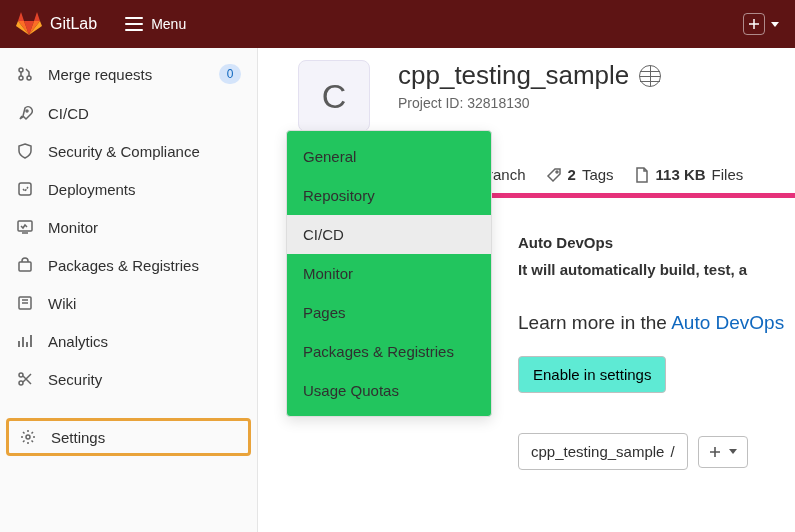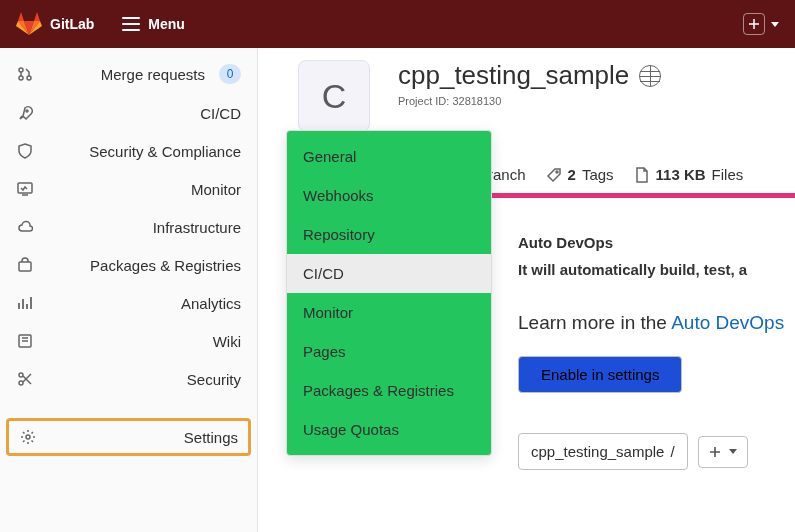--- a/index.html
+++ b/index.html
@@ -1,52 +1,52 @@
 <!DOCTYPE html>
 <html><head>
 <meta charset="utf-8">
 <style>
   * { box-sizing: border-box; margin: 0; padding: 0; }
   body { font-family: -apple-system, BlinkMacSystemFont, "Segoe UI", Helvetica, Arial, sans-serif; font-size: 14px; color: #303030; width: 795px; height: 532px; overflow: hidden; background: #fff; }
   .topbar { height: 48px; background: #5e1414; color: #fff; display: flex; align-items: center; padding: 0 16px; }
   .logo-wrap { display: flex; align-items: center; gap: 8px; }
-  .brand { font-size: 14px; font-weight: 700; color: #fff; }
+  .brand { font-size: 16px; font-weight: 400; color: #fff; }
   .menu-wrap { display: flex; align-items: center; gap: 8px; margin-left: 28px; color: #fff; }
   .hamburger { width: 18px; height: 14px; display: flex; flex-direction: column; justify-content: space-between; }
   .hamburger span { height: 2px; background: #fff; border-radius: 1px; }
-  .menu-text { font-weight: 700; }
+  .menu-text { font-weight: 400; }
   .topbar-right { margin-left: auto; display: flex; align-items: center; gap: 6px; }
   .plus-btn { width: 22px; height: 22px; border: 1px solid rgba(255,255,255,0.5); border-radius: 4px; display: flex; align-items: center; justify-content: center; color: #fff; font-size: 14px; }
   .chev-down { width: 0; height: 0; border-left: 4px solid transparent; border-right: 4px solid transparent; border-top: 5px solid #fff; }
   .body-wrap { display: flex; height: calc(532px - 48px); }
   .sidebar { width: 258px; background: #fafafa; border-right: 1px solid #e5e5e5; padding-top: 6px; position: relative; }
   .side-item { display: flex; align-items: center; gap: 14px; padding: 10px 16px; color: #303030; cursor: pointer; font-size: 15px; }
   .side-item .icn { width: 18px; height: 18px; display: flex; align-items: center; justify-content: center; color: #666; }
-  .side-item .lbl { flex: 1; text-align: right; }
+  .side-item .lbl { flex: 1; }
   .badge { background: #d4e4fa; color: #1068bf; border-radius: 10px; min-width: 22px; height: 20px; display: flex; align-items: center; justify-content: center; font-size: 12px; padding: 0 6px; }
   .side-item.highlight { border: 3px solid #e9a33a; border-radius: 4px; margin: 20px 6px; padding: 7px 10px; }
   .main { flex: 1; position: relative; padding: 12px 0 0 40px; overflow: hidden; }
   .avatar-tile { width: 72px; height: 72px; border-radius: 8px; background: #f4f3fa; border: 1px solid #e3e0f0; display: flex; align-items: center; justify-content: center; font-size: 34px; color: #5a5a5a; }
   .proj-header { display: flex; gap: 28px; align-items: flex-start; }
   .proj-title-row { display: flex; align-items: center; gap: 10px; }
   .proj-title { font-size: 26px; font-weight: 400; }
   .globe { width: 22px; height: 22px; border: 1.5px solid #666; border-radius: 50%; position: relative; }
   .globe:before { content: ""; position: absolute; left: 50%; top: 0; bottom: 0; width: 1px; background: #666; }
   .globe:after { content: ""; position: absolute; top: 50%; left: 0; right: 0; height: 1px; background: #666; box-shadow: 0 -5px 0 #666, 0 5px 0 #666; }
-  .proj-id { color: #666; font-size: 11px; margin-top: 4px; }
+  .proj-id { color: #666; font-size: 14px; margin-top: 4px; }
   .stats-row { display: flex; gap: 20px; margin-top: 34px; color: #333; font-size: 15px; align-items: center; }
   .stats-row .stat { display: flex; align-items: center; gap: 6px; }
   .stats-row .stat b { font-weight: 700; }
   .divider-bar { height: 5px; background: #e6317a; margin-top: 10px; }
   .devops-box { margin-top: 36px; padding-left: 220px; }
   .devops-title { font-weight: 700; font-size: 15px; }
   .devops-text { margin-top: 10px; font-size: 15px; color: #333; font-weight: bold; }
   .devops-learn { margin-top: 34px; font-size: 19px; }
   .devops-learn a { color: #1068bf; text-decoration: none; }
-  .enable-btn { margin-top: 22px; border: 1px solid #bfbfbf; background: #1d4ed8; border-radius: 4px; padding: 9px 22px; font-size: 15px; cursor: pointer; }
+  .enable-btn { margin-top: 22px; border: 1px solid #bfbfbf; background: #5eead4; border-radius: 4px; padding: 9px 14px; font-size: 15px; cursor: pointer; }
   .breadcrumb-box { margin-top: 40px; padding-left: 220px; display: flex; align-items: center; gap: 10px; }
   .crumb { border: 1px solid #bfbfbf; border-radius: 4px; padding: 9px 12px; font-size: 15px; display: flex; align-items: center; gap: 6px; }
   .crumb.plusdrop { padding: 9px 10px; gap: 8px; }
   .chev-dn-dark { width: 0; height: 0; border-left: 4px solid transparent; border-right: 4px solid transparent; border-top: 5px solid #555; }
   .flyout { position: absolute; top: 130px; left: 286px; width: 206px; background: #22c55e; border: 1px solid #ddd; border-radius: 4px; box-shadow: 0 4px 14px rgba(0,0,0,0.12); padding: 6px 0; z-index: 50; }
   .fly-item { padding: 11px 16px; font-size: 15px; cursor: pointer; }
   .fly-item.sel { background: #ececec; }
   svg { display: block; }
   .tag-icn { transform: rotate(90deg); }
 </style>
@@ -111,59 +111,60 @@
       <span class="icn">
           <svg width="16" height="16" viewBox="0 0 16 16" fill="none" stroke="#666" stroke-width="1.5">
             <path d="M8 1l6 2v5c0 4-6 7-6 7s-6-3-6-7V3z"></path>
           </svg>
         </span>
       <span class="lbl">Security &amp; Compliance</span>
     </div>
     <div class="side-item">
       <span class="icn">
           <svg width="16" height="16" viewBox="0 0 16 16" fill="none" stroke="#666" stroke-width="1.5">
+            <rect x="2" y="2" width="12" height="12" rx="2"></rect>
+            <path d="M6 8l2 2 3-4" stroke-dasharray="2 1"></path>
+          </svg>
+        </span>
+      <span class="lbl">Deployments</span>
+    </div>
+    <div class="side-item">
+      <span class="icn">
+          <svg width="16" height="16" viewBox="0 0 16 16" fill="none" stroke="#666" stroke-width="1.5">
             <rect x="1" y="2" width="14" height="10" rx="1"></rect>
             <path d="M5 14h6M4 7l2 2 2-3 2 2"></path>
           </svg>
         </span>
       <span class="lbl">Monitor</span>
     </div>
     <div class="side-item">
       <span class="icn">
           <svg width="16" height="16" viewBox="0 0 16 16" fill="none" stroke="#666" stroke-width="1.5">
-            <path d="M5 12a3 3 0 010-6 4 4 0 018 1 2.5 2.5 0 010 5z"></path>
-          </svg>
-        </span>
-      <span class="lbl">Infrastructure</span>
-    </div>
-    <div class="side-item">
-      <span class="icn">
-          <svg width="16" height="16" viewBox="0 0 16 16" fill="none" stroke="#666" stroke-width="1.5">
             <rect x="2" y="5" width="12" height="9" rx="1"></rect>
             <path d="M5 5V4a3 3 0 016 0v1"></path>
           </svg>
         </span>
       <span class="lbl">Packages &amp; Registries</span>
     </div>
     <div class="side-item">
       <span class="icn">
+          <svg width="16" height="16" viewBox="0 0 16 16" fill="none" stroke="#666" stroke-width="1.5">
+            <rect x="2" y="2" width="12" height="12" rx="1"></rect>
+            <path d="M5 5h6M5 8h6"></path>
+          </svg>
+        </span>
+      <span class="lbl">Wiki</span>
+    </div>
+    <div class="side-item">
+      <span class="icn">
           <svg width="16" height="16" viewBox="0 0 16 16" fill="none" stroke="#666" stroke-width="1.8">
             <path d="M2 14V8M6 14V4M10 14V9M14 14V2"></path>
           </svg>
         </span>
       <span class="lbl">Analytics</span>
-    </div>
-    <div class="side-item">
-      <span class="icn">
-          <svg width="16" height="16" viewBox="0 0 16 16" fill="none" stroke="#666" stroke-width="1.5">
-            <rect x="2" y="2" width="12" height="12" rx="1"></rect>
-            <path d="M5 5h6M5 8h6"></path>
-          </svg>
-        </span>
-      <span class="lbl">Wiki</span>
     </div>
     <div class="side-item">
       <span class="icn">
           <svg width="16" height="16" viewBox="0 0 16 16" fill="none" stroke="#666" stroke-width="1.5">
             <circle cx="4" cy="4" r="2"></circle>
             <circle cx="4" cy="12" r="2"></circle>
             <path d="M6 5l8 8M6 11l8-8"></path>
           </svg>
         </span>
       <span class="lbl">Security</span>
@@ -235,20 +236,19 @@
             <path stroke="#555" stroke-width="1.6" d="M6 1v10M1 6h10"></path>
           </svg>
         <div class="chev-dn-dark"></div>
       </div>
     </div>
   </div>
 </div>
 
 <div class="flyout">
   <div class="fly-item">General</div>
-  <div class="fly-item">Webhooks</div>
   <div class="fly-item">Repository</div>
   <div class="fly-item sel">CI/CD</div>
   <div class="fly-item">Monitor</div>
   <div class="fly-item">Pages</div>
   <div class="fly-item">Packages &amp; Registries</div>
   <div class="fly-item">Usage Quotas</div>
 </div>
 
 </body></html>

